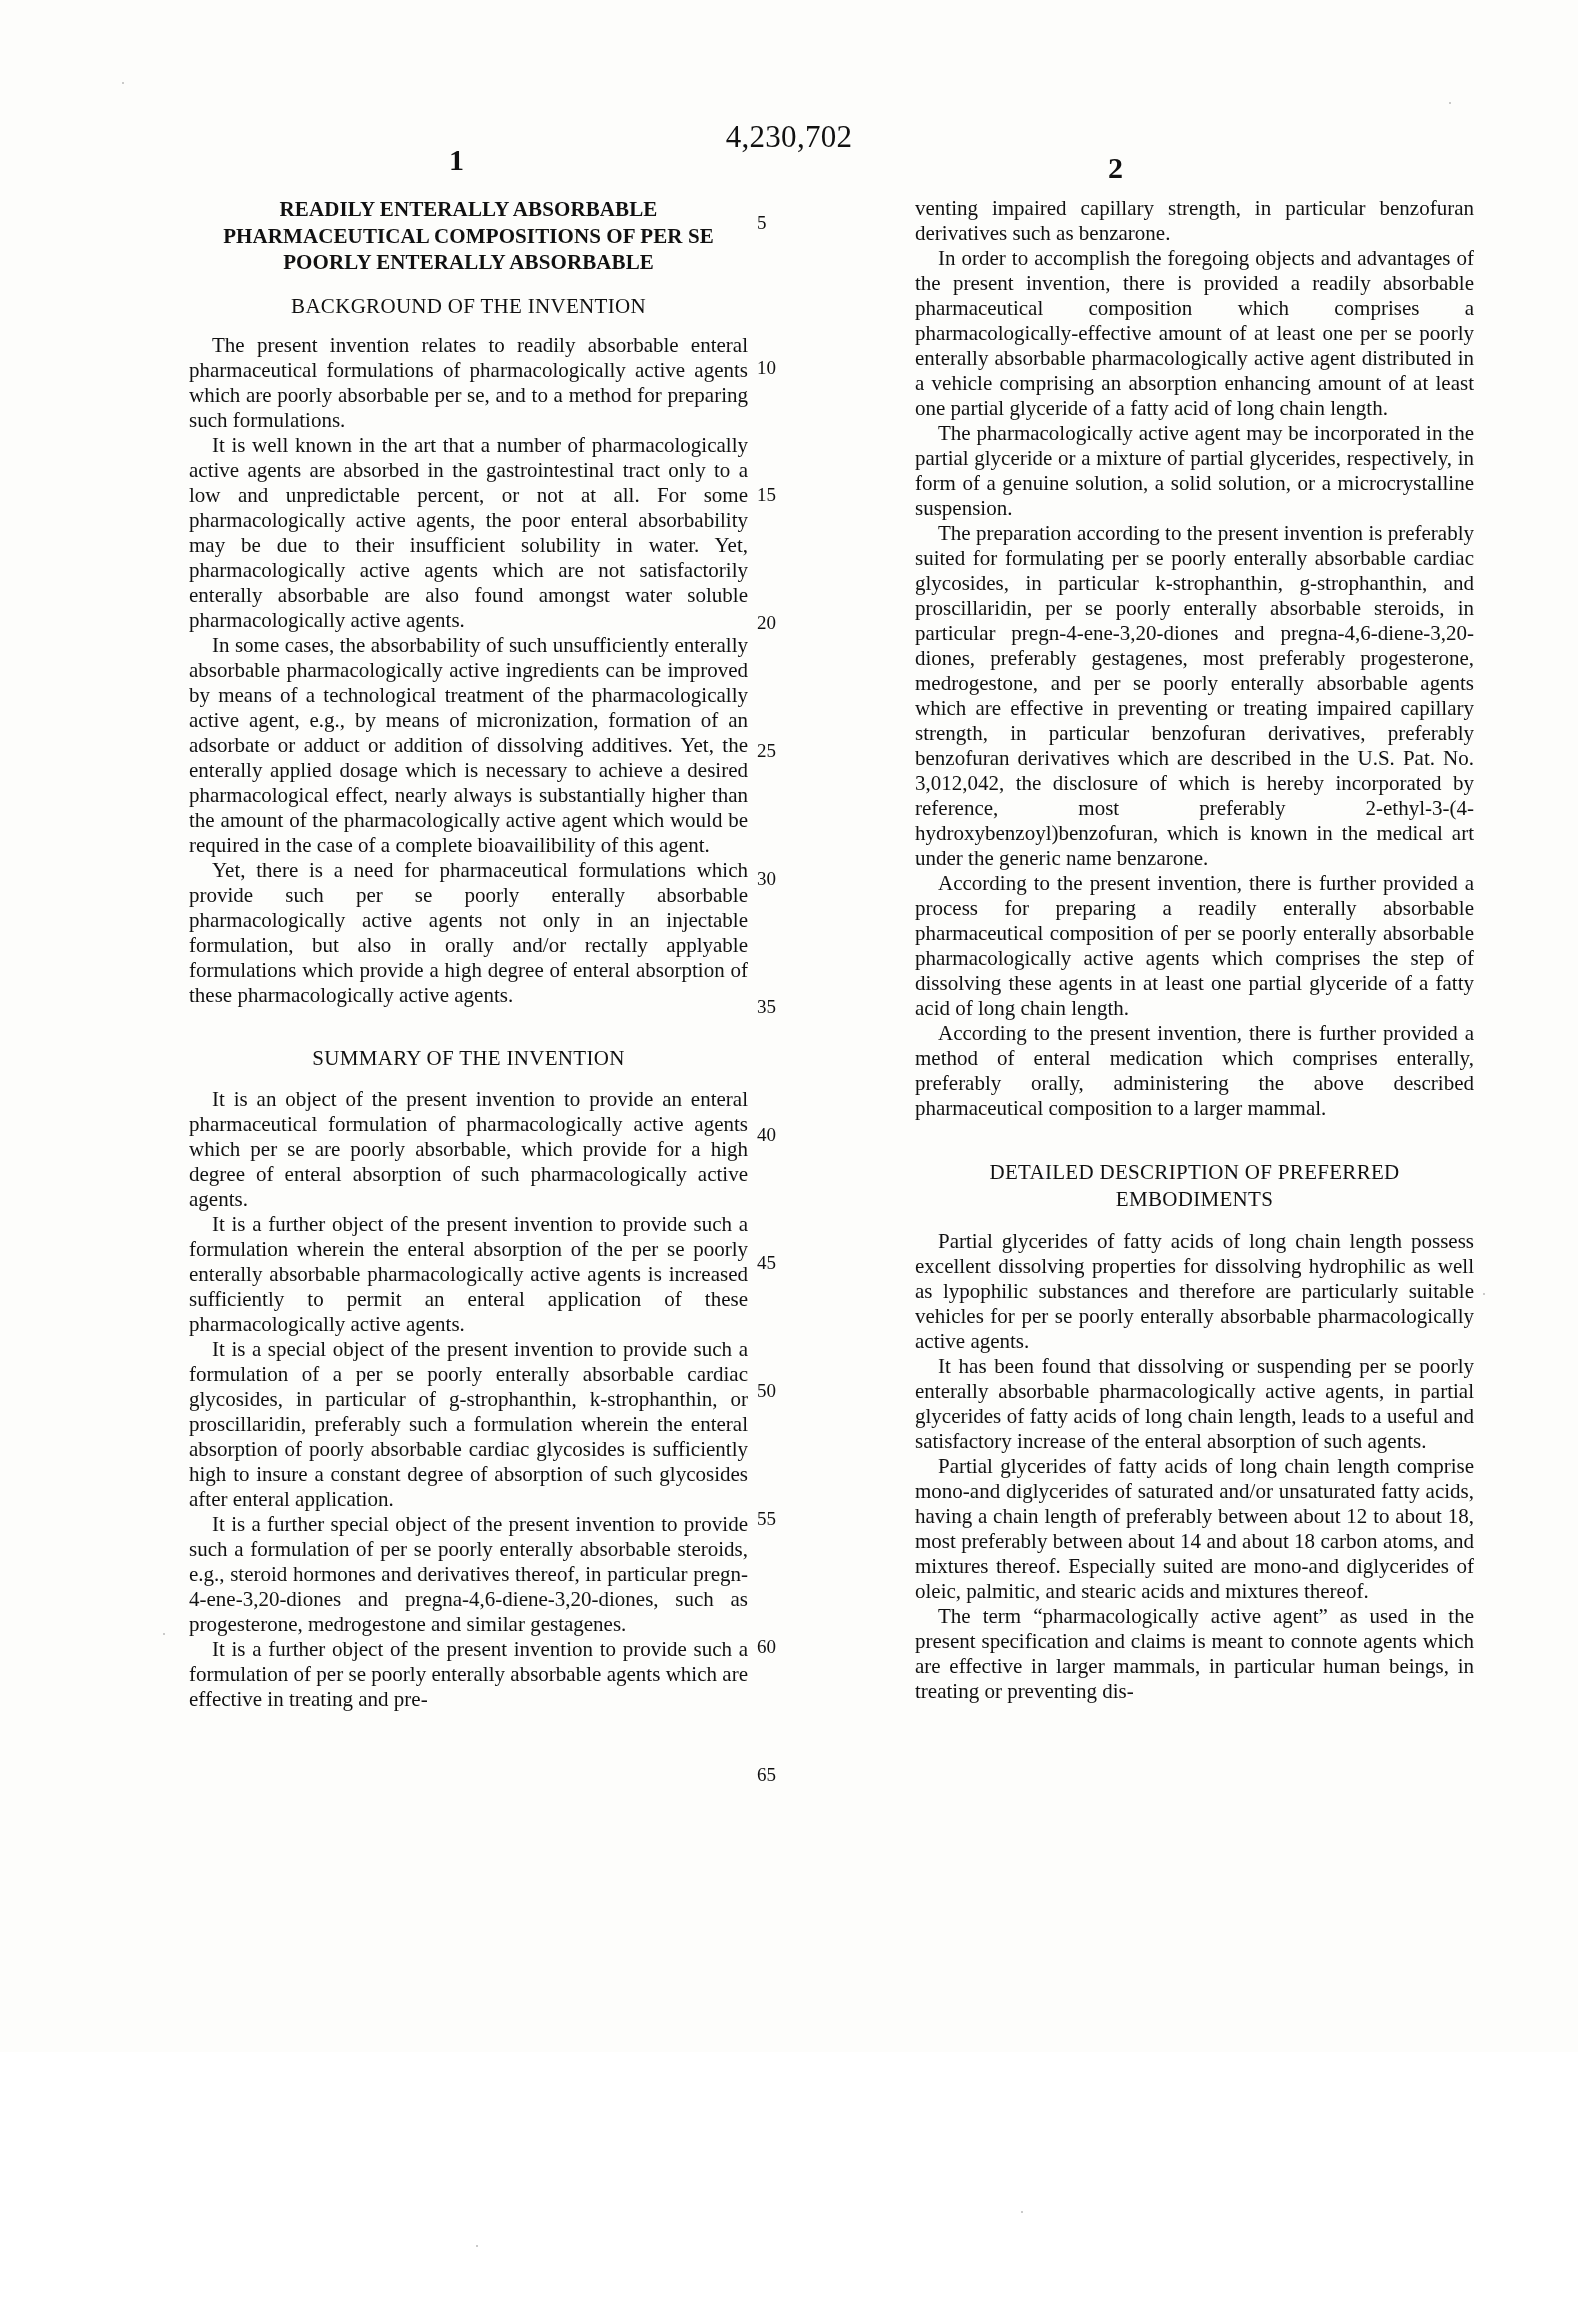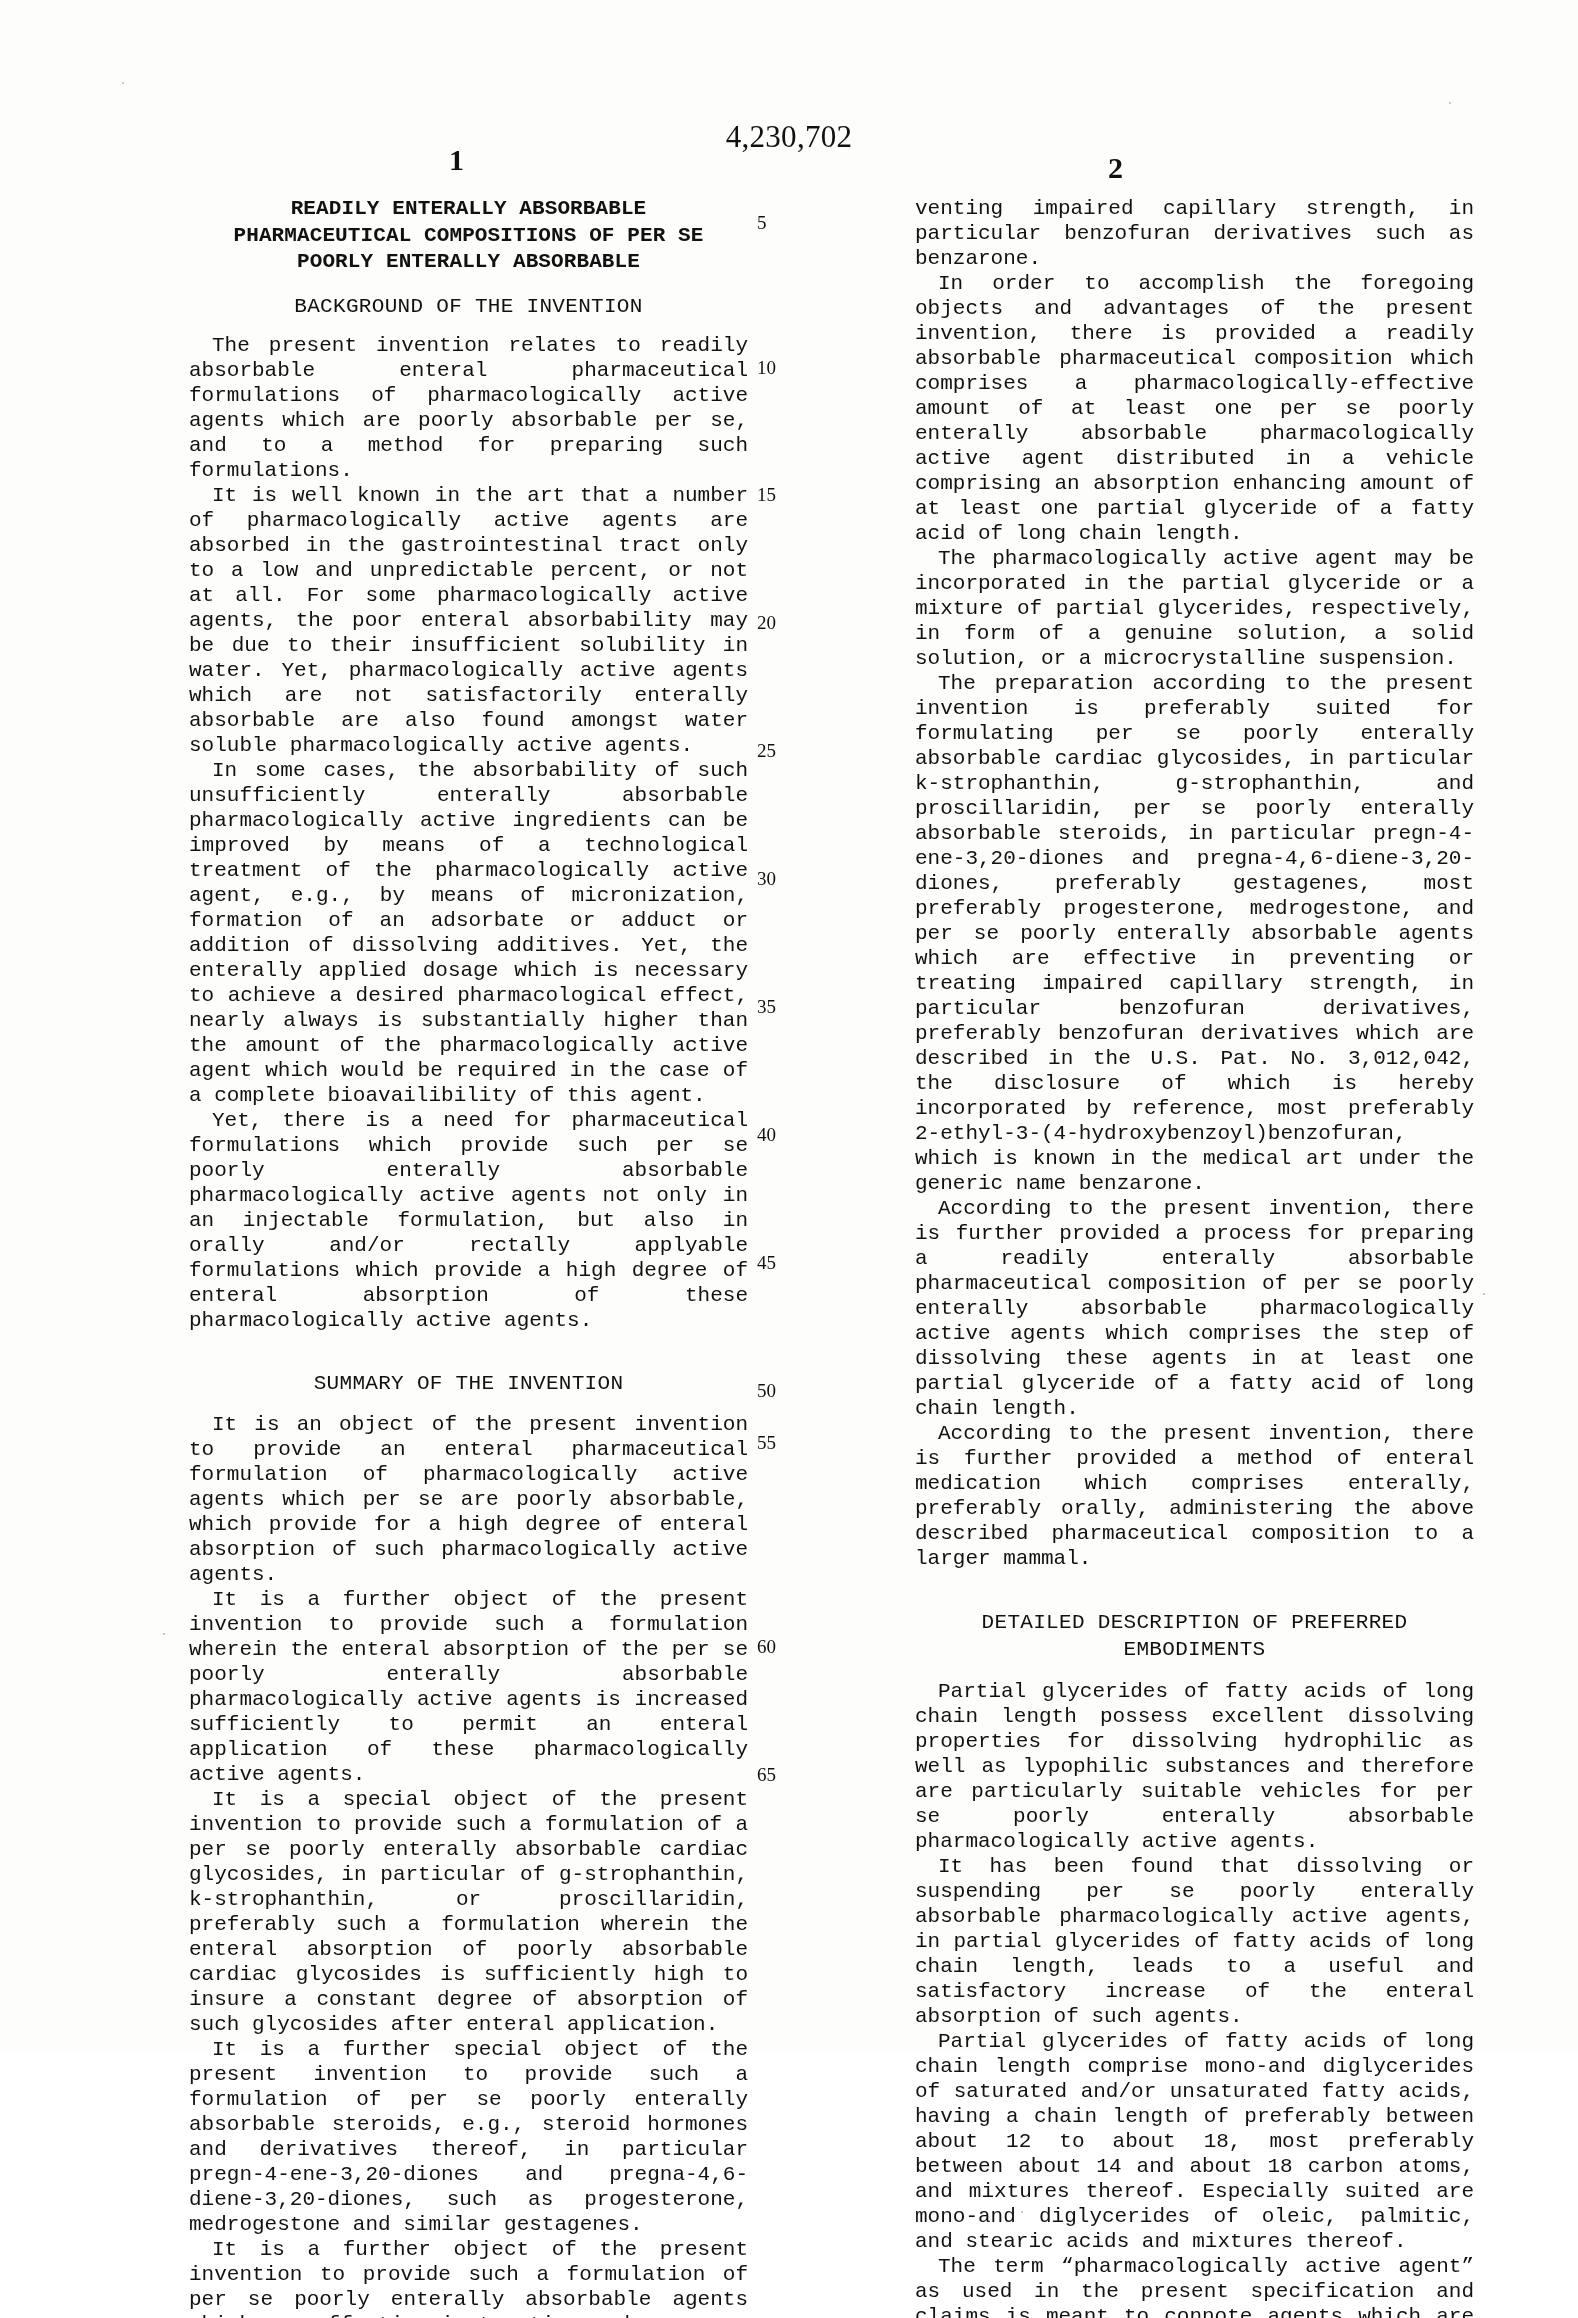--- a/index.html
+++ b/index.html
@@ -61,21 +61,21 @@
   .col-left  { left: 0px; }
   .col-right { left: 726px; }
 
   .col p,
   .col h2 {
     margin: 0;
     font-size: 21px;
     line-height: 25px;
     text-align: justify;
     text-justify: inter-word;
-    font-family: Liberation Mono, monospace;
+    font-family: Liberation Serif, serif;
     -webkit-font-smoothing: none;
   }
   .col p {
     text-indent: 23px;
   }
   .col p.no-indent { text-indent: 0; }
 
   h2.section-title {
     text-align: center;
     font-size: 21px;
@@ -139,21 +139,21 @@
     <div class="ln" style="top:16.3px">5</div>
     <div class="ln" style="top:161px">10</div>
     <div class="ln" style="top:288px">15</div>
     <div class="ln" style="top:416px">20</div>
     <div class="ln" style="top:544px">25</div>
     <div class="ln" style="top:672px">30</div>
     <div class="ln" style="top:800px">35</div>
     <div class="ln" style="top:928px">40</div>
     <div class="ln" style="top:1056px">45</div>
     <div class="ln" style="top:1184px">50</div>
-    <div class="ln" style="top:1236px">55</div>
+    <div class="ln" style="top:1312px">55</div>
     <div class="ln" style="top:1440px">60</div>
     <div class="ln" style="top:1568px">65</div>
   </div>
 
   <div class="columns">
 
     <div class="col col-left">
 
       <h2 class="doc-title">
         <span class="tl">READILY ENTERALLY ABSORBABLE</span>

